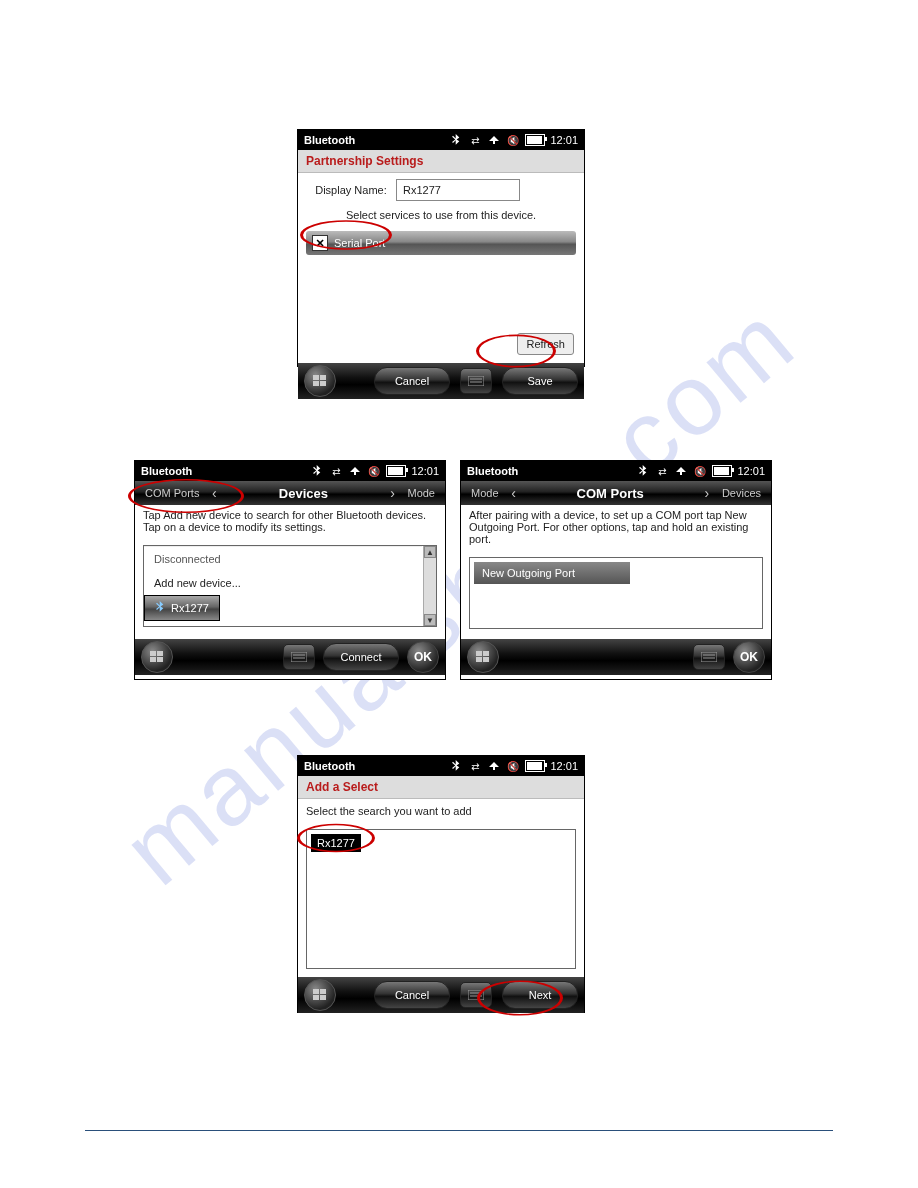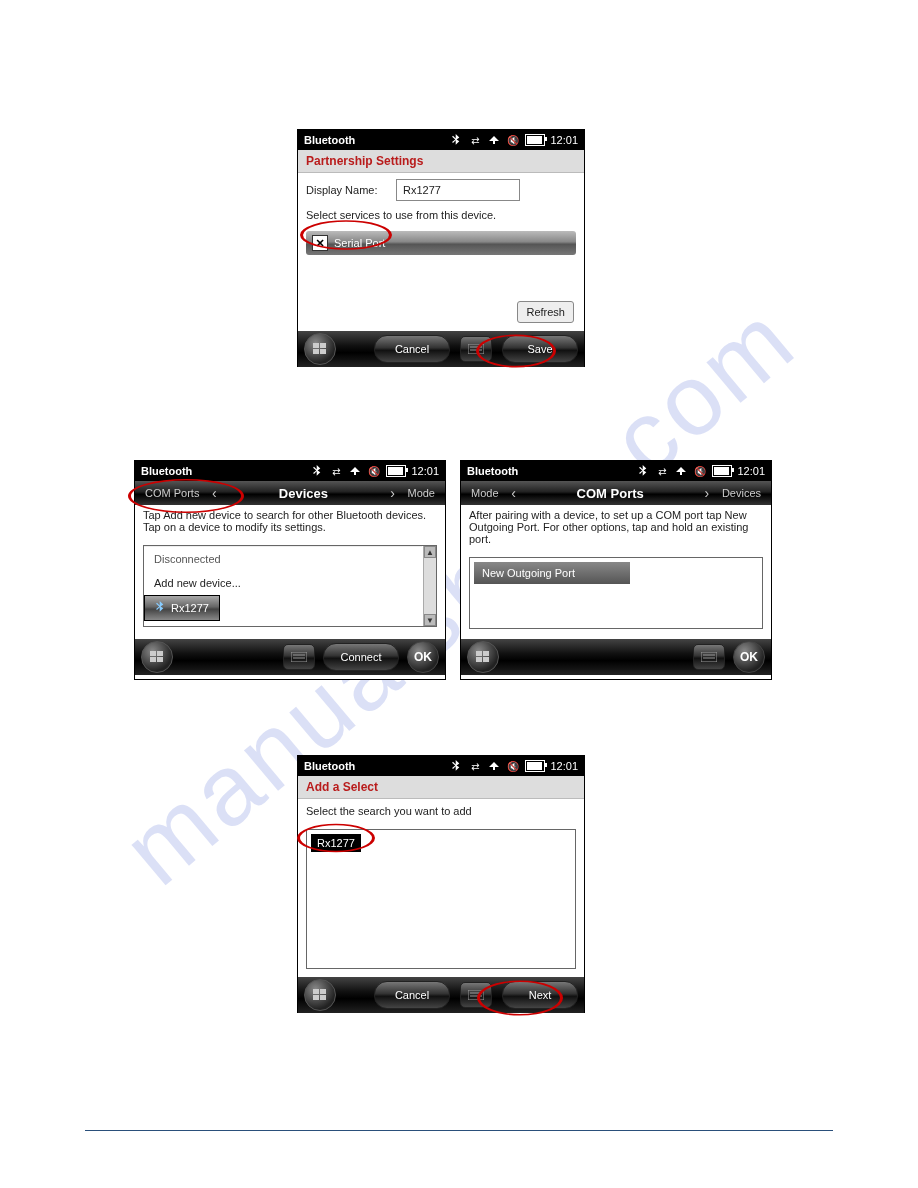--- a/index.html
+++ b/index.html
@@ -214,21 +214,21 @@
             </svg>
         </span>
         <span class="ico">🔇</span>
         <span class="battery">
             <span class="fill"></span>
           </span>
         <span>12:01</span>
       </span>
     </div>
     <div class="sectionhdr">Partnership Settings</div>
-    <div class="content" style="height:158px;">
+    <div class="content" style="height:190px;text-align:center;">
       <div class="formrow">
         <span class="lbl">Display Name:</span>
         <span class="textbox">Rx1277</span>
       </div>
       <div class="instr">Select services to use from this device.</div>
       <div class="servicebar">
         <span class="chk">✕</span>
         <span>Serial Port</span>
       </div>
       <div style="position:absolute;right:10px;bottom:8px;">

